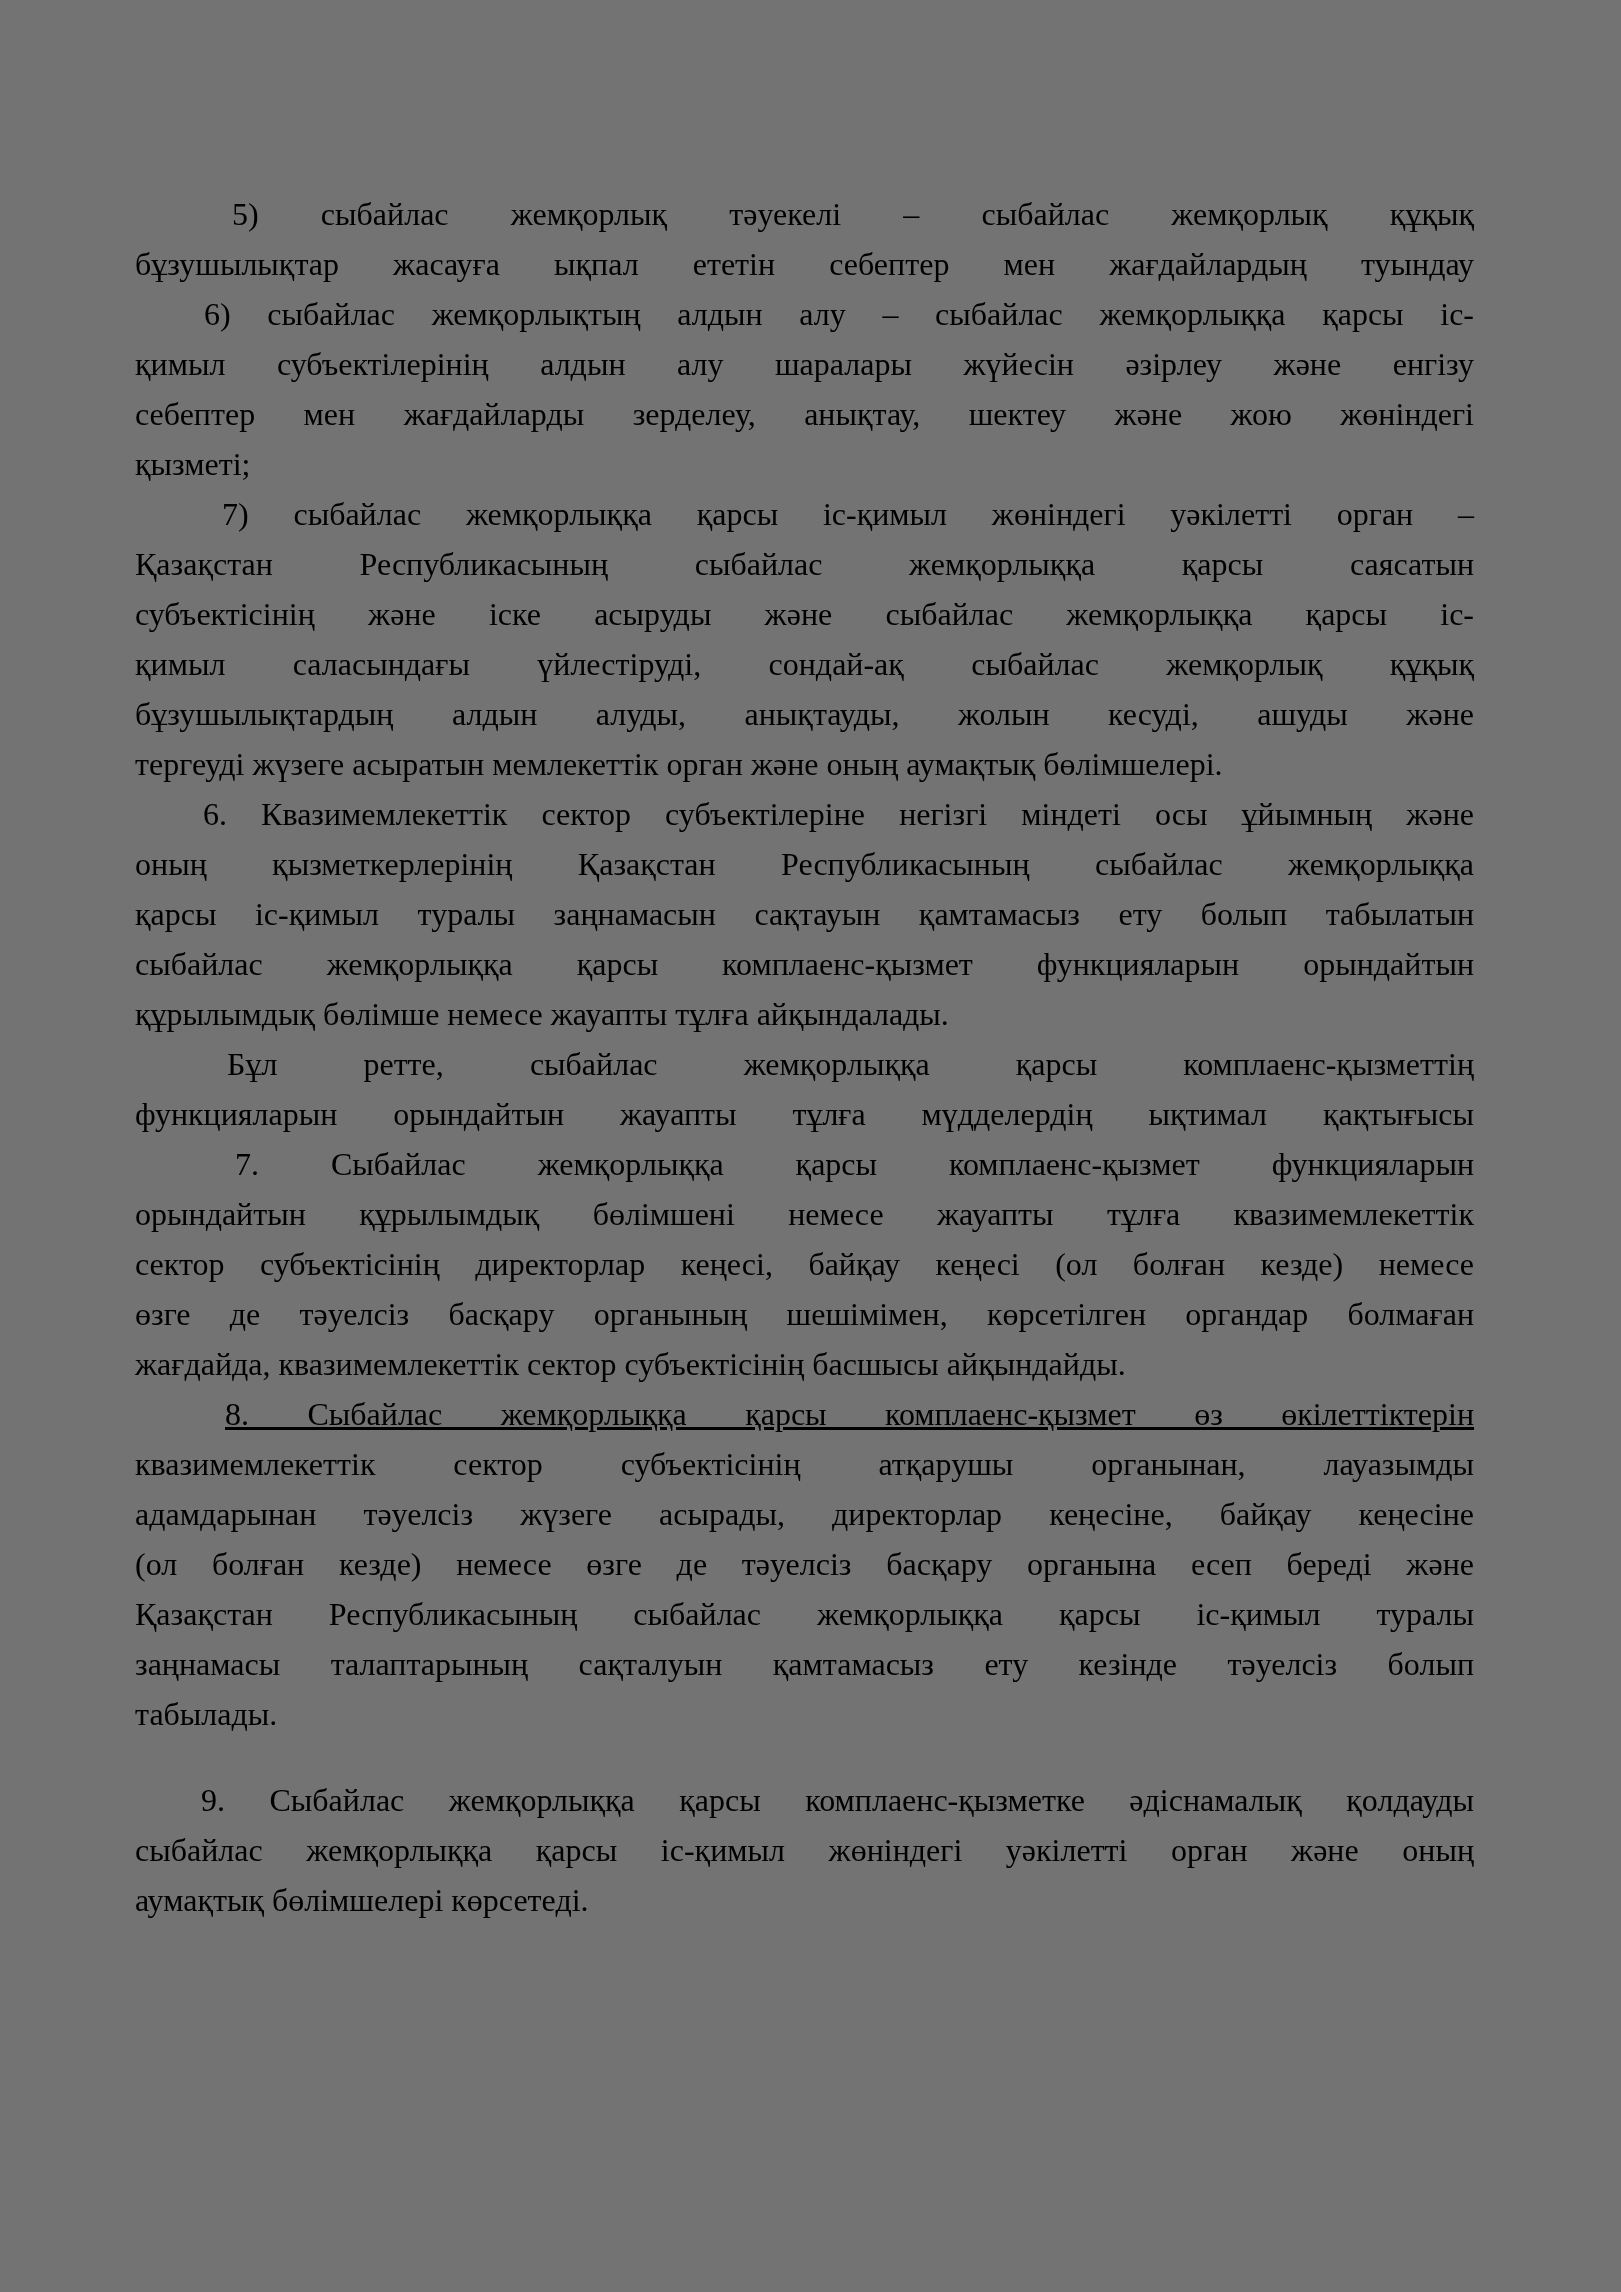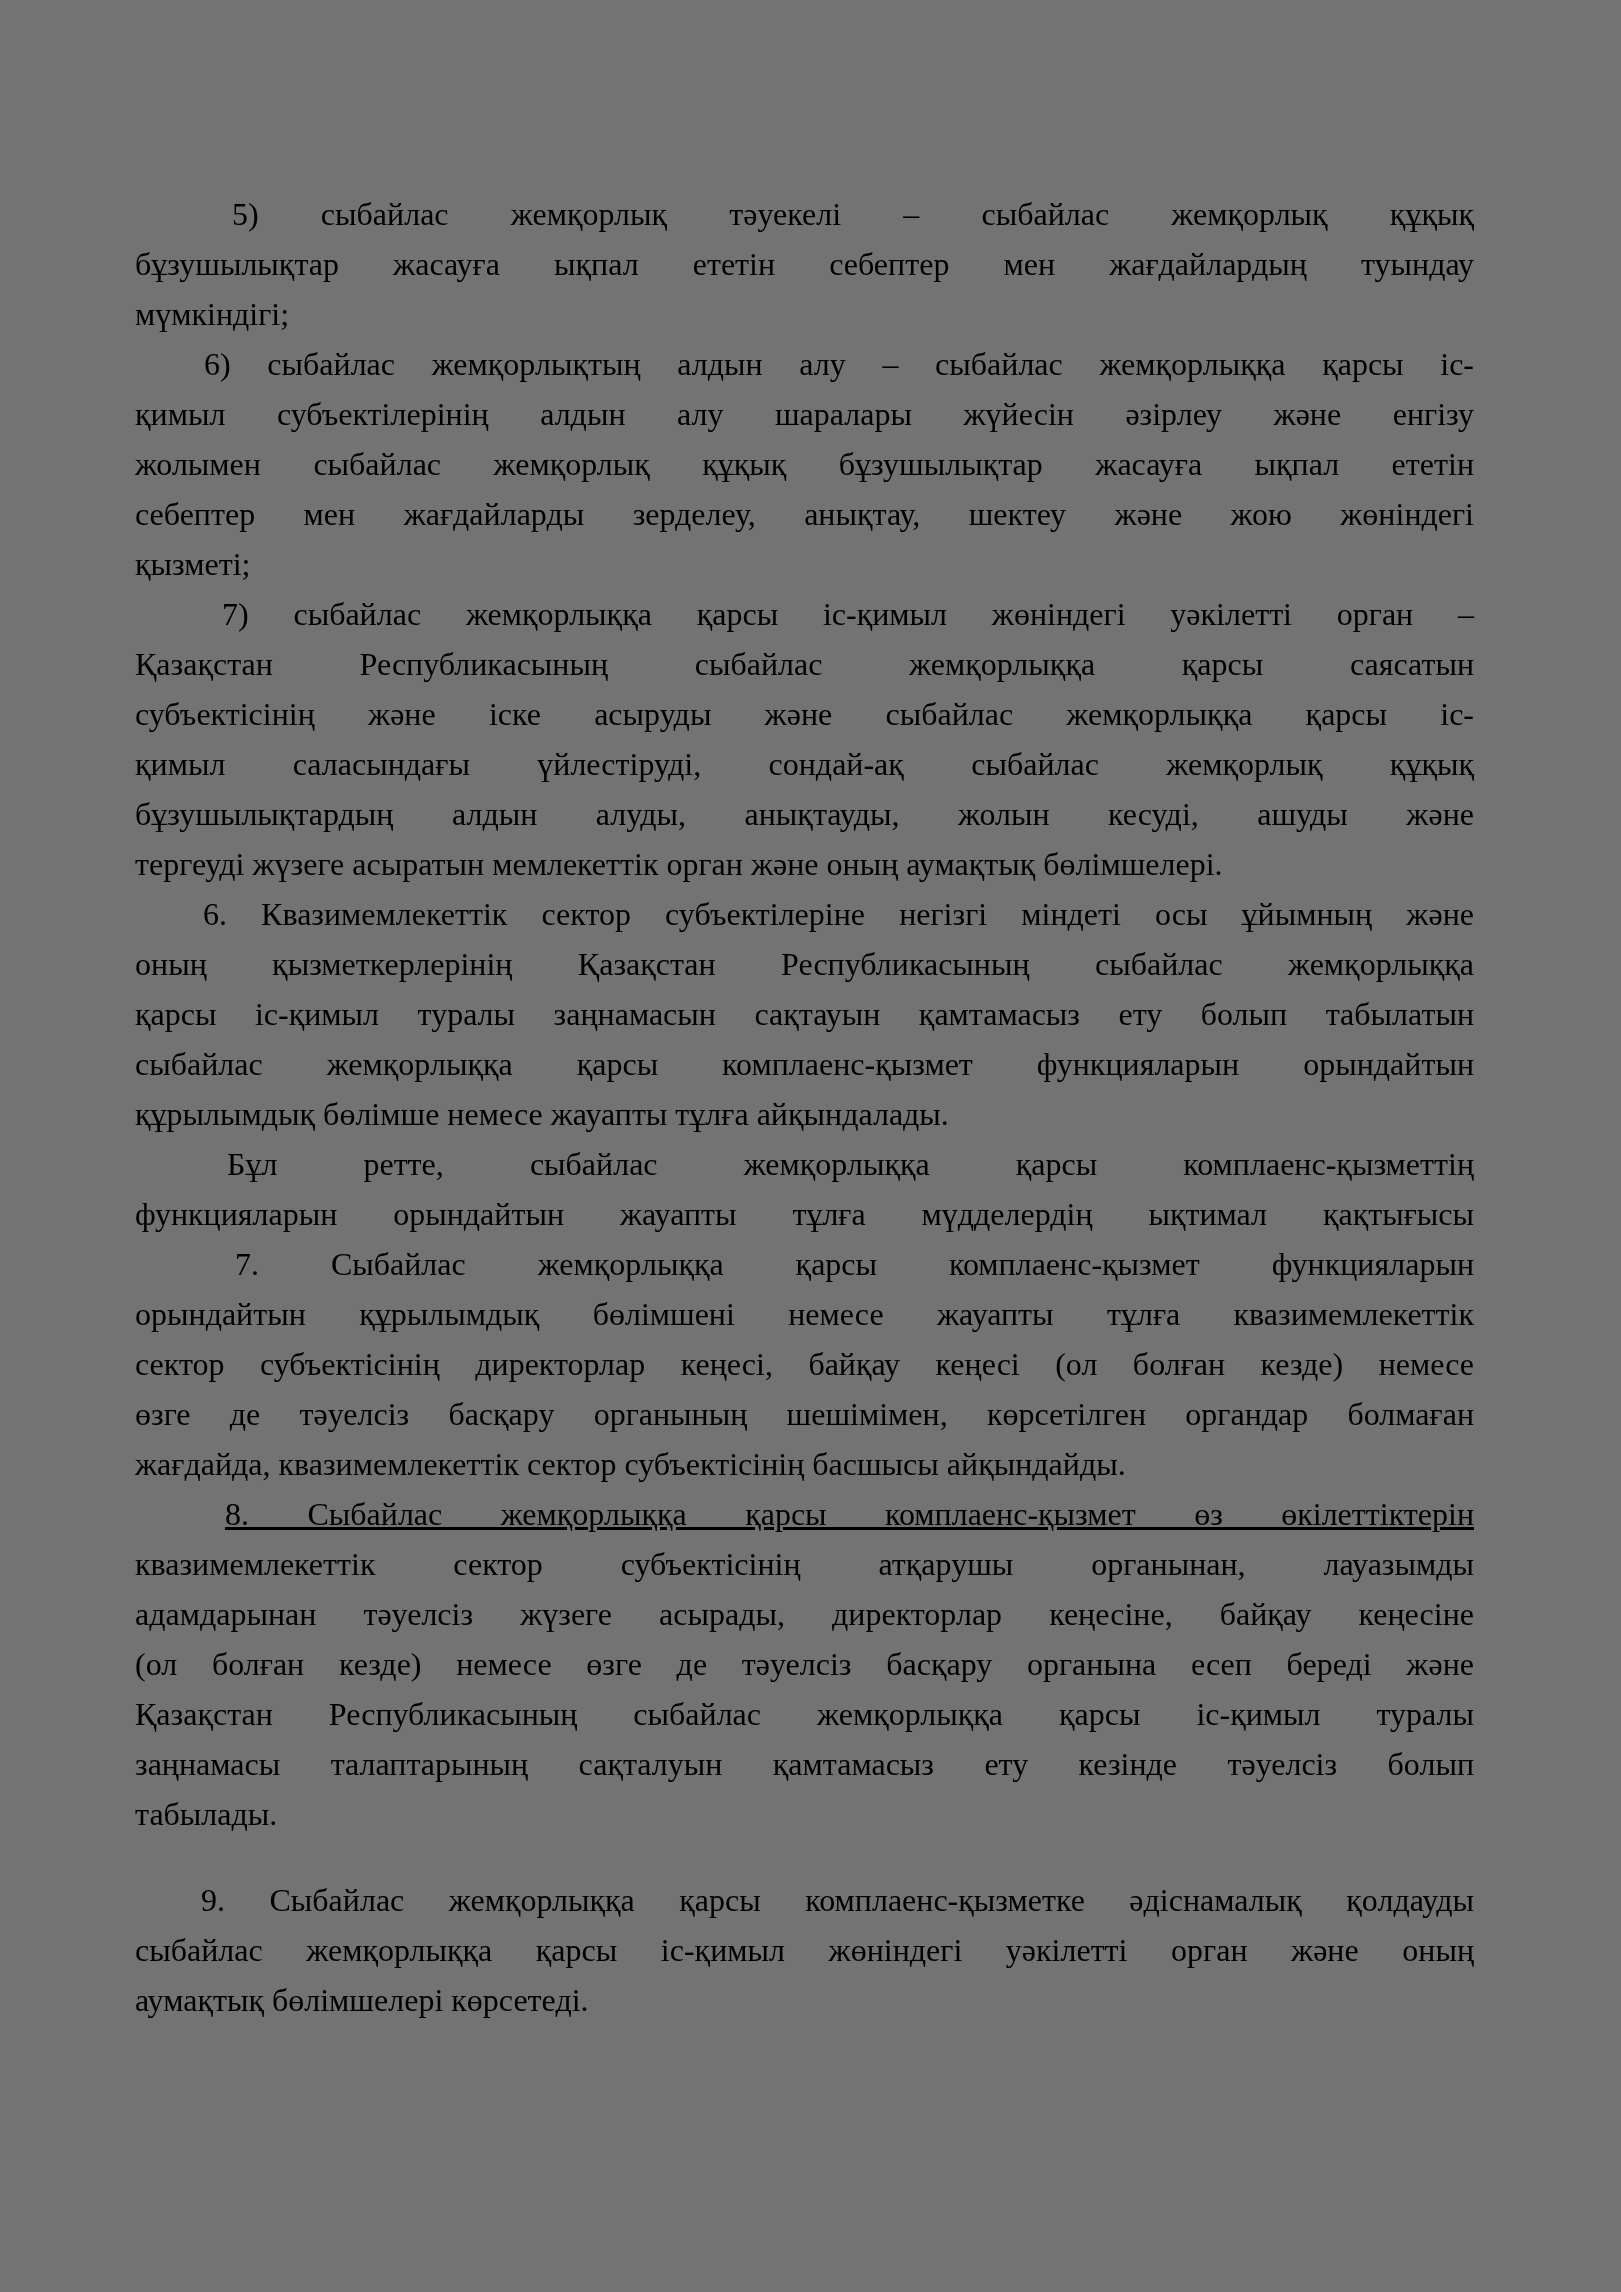--- a/index.html
+++ b/index.html
@@ -48,26 +48,24 @@
   .p7 .line.first { padding-left: 66px; margin-top: 36px; }
 </style>
 </head>
 <body>
 
 <div class="page">
   <div class="textblock">
       <div class="para p0">
         <div class="line first">5) сыбайлас жемқорлық тәуекелі – сыбайлас жемқорлық құқық</div>
         <div class="line">бұзушылықтар жасауға ықпал ететін себептер мен жағдайлардың туындау</div>
-        <div class="line last">мүмкіндігі;</div>
       </div>
       <div class="para p1">
         <div class="line first">6) сыбайлас жемқорлықтың алдын алу – сыбайлас жемқорлыққа қарсы іс-</div>
         <div class="line">қимыл субъектілерінің алдын алу шаралары жүйесін әзірлеу және енгізу</div>
-        <div class="line">жолымен сыбайлас жемқорлық құқық бұзушылықтар жасауға ықпал ететін</div>
         <div class="line">себептер мен жағдайларды зерделеу, анықтау, шектеу және жою жөніндегі</div>
         <div class="line last">қызметі;</div>
       </div>
       <div class="para p2">
         <div class="line first">7) сыбайлас жемқорлыққа қарсы іс-қимыл жөніндегі уәкілетті орган –</div>
         <div class="line">Қазақстан Республикасының сыбайлас жемқорлыққа қарсы саясатын</div>
         <div class="line">субъектісінің және іске асыруды және сыбайлас жемқорлыққа қарсы іс-</div>
         <div class="line">қимыл саласындағы үйлестіруді, сондай-ақ сыбайлас жемқорлық құқық</div>
         <div class="line">бұзушылықтардың алдын алуды, анықтауды, жолын кесуді, ашуды және</div>
         <div class="line last">тергеуді жүзеге асыратын мемлекеттік орган және оның аумақтық бөлімшелері.</div>

